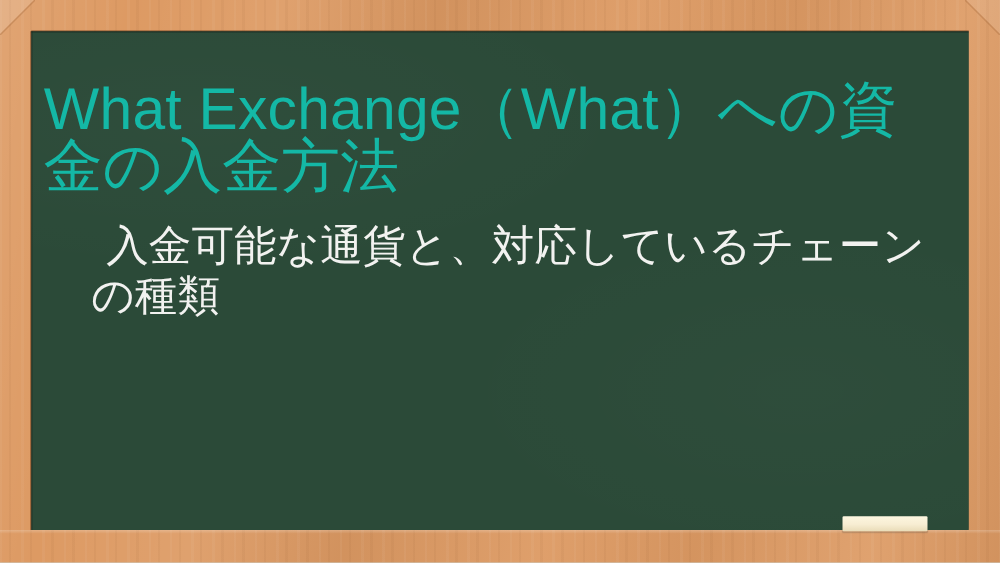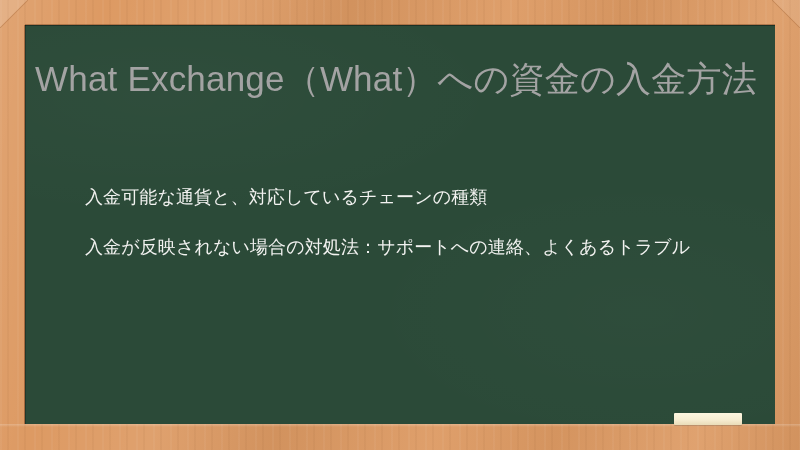--- a/index.html
+++ b/index.html
@@ -89,41 +89,41 @@
       radial-gradient(ellipse 520px 180px at 18% 18%, rgba(255,255,255,0.018), rgba(255,255,255,0) 70%),
       radial-gradient(ellipse 420px 200px at 82% 72%, rgba(255,255,255,0.015), rgba(255,255,255,0) 70%);
   }
 
   
   .board-title {
     position: absolute;
     left: 10px;
     top: 8px;
     width: 730px;
-    color: #a3a3a3;
-    font-size: 35px;
+    color: #14b8a6;
+    font-size: 47px;
     line-height: 46px;
     font-weight: 400;
     letter-spacing: 0.2px;
     white-space: pre-wrap;
   }
 
   
   .board-points {
     position: absolute;
     left: 48px;
     top: 152px;
     width: 700px;
     margin: 0;
     padding: 0;
     list-style: none;
   }
   .board-point {
     color: #f2f2f0;
-    font-size: 18px;
+    font-size: 34px;
     line-height: 40px;
     font-weight: 400;
     letter-spacing: 0.1px;
     margin: 0 0 10px 0;
     text-indent: 12px;
   }
   .board-point:last-child { margin-bottom: 0; }
 
   
   .chalk-stick {
@@ -157,20 +157,19 @@
   <div class="frame-corner-tl"></div>
   <div class="frame-corner-tr"></div>
 
   <div class="chalkboard">
     <div class="chalk-dust"></div>
 
     <h1 class="board-title">What Exchange（What）への資金の入金方法</h1>
 
     <ul class="board-points">
       <li class="board-point">入金可能な通貨と、対応しているチェーンの種類</li>
-      <li class="board-point">入金が反映されない場合の対処法：サポートへの連絡、よくあるトラブル</li>
     </ul>
   </div>
 
   <div class="ledge-highlight"></div>
   <div class="chalk-stick"></div>
 
 </div>
 
 </body></html>

